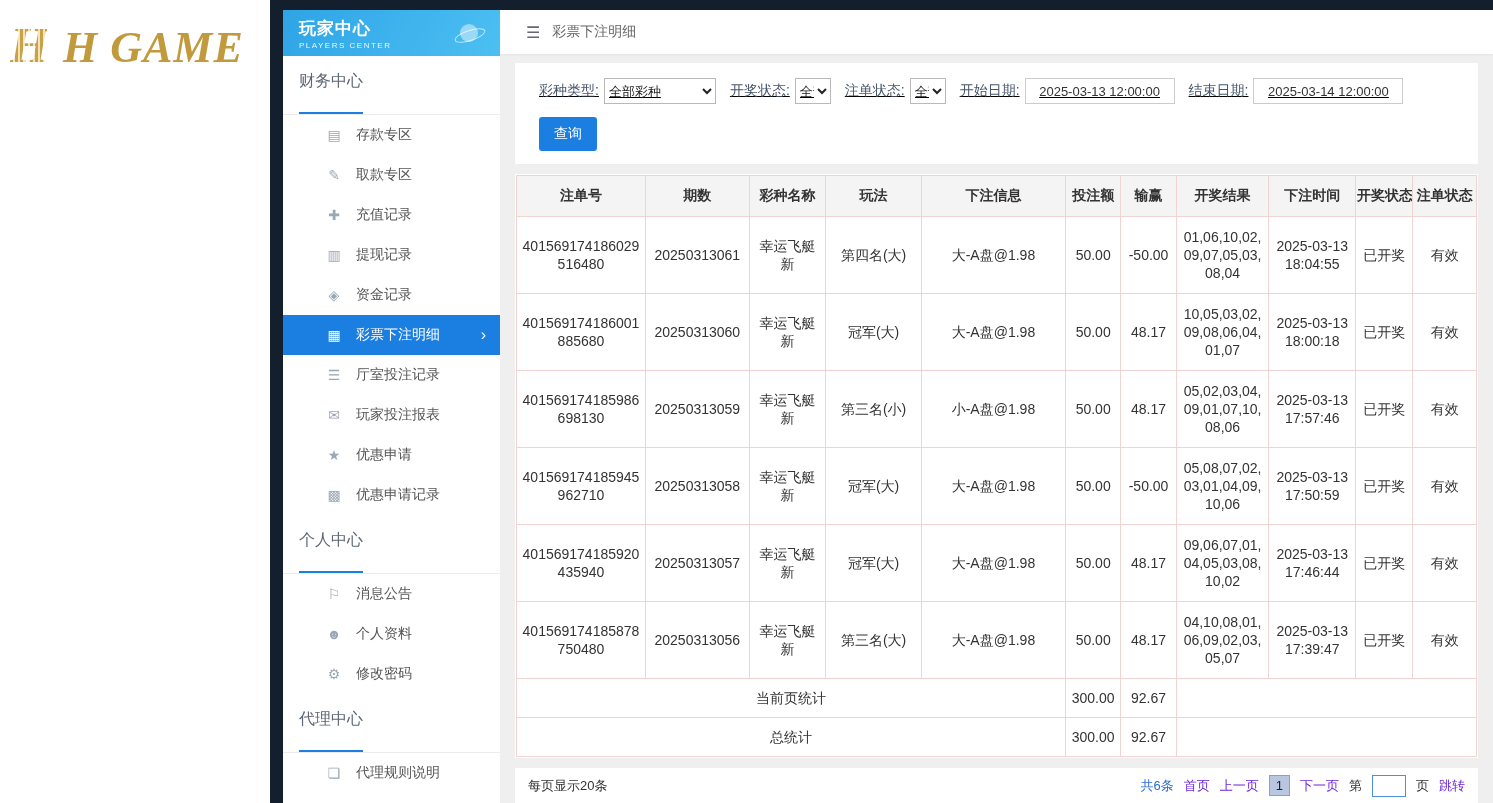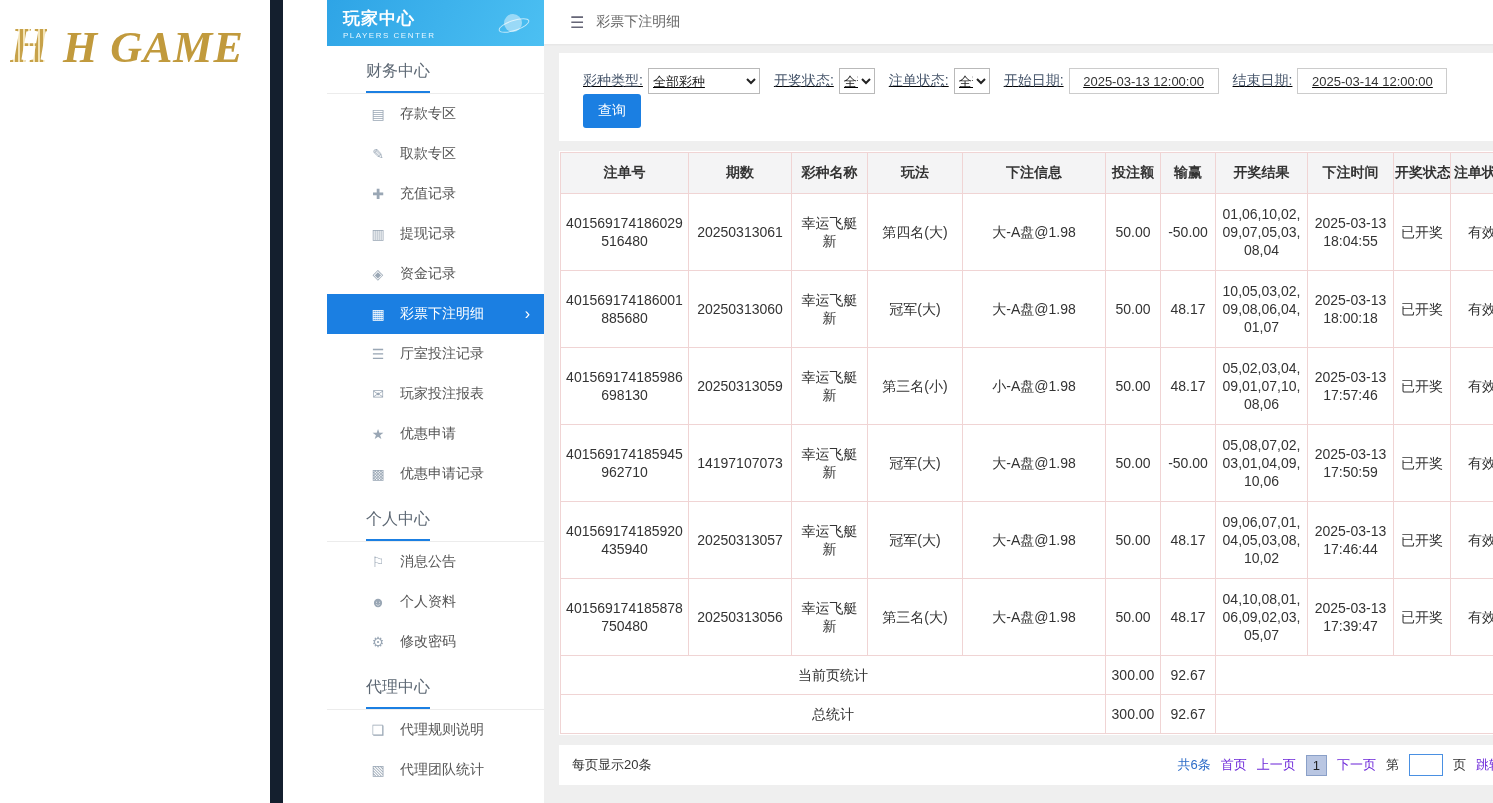--- a/index.html
+++ b/index.html
@@ -17,35 +17,35 @@
   .logo{margin:16px 0 0 10px;white-space:nowrap;}
   .logo-mark{font-family:"Liberation Serif",serif;font-style:italic;font-weight:bold;
     font-size:50px;color:#d8b45e;letter-spacing:-2px;
     background:repeating-linear-gradient(90deg,#c7a24a 0 3px,#f3e3b5 3px 5px);
     -webkit-background-clip:text;background-clip:text;-webkit-text-fill-color:transparent;}
   .logo-text{font-family:"Liberation Serif",serif;font-style:italic;font-weight:bold;
     font-size:44px;color:var(--gold);letter-spacing:1px;margin-left:16px;}
 
   .dark-gap{width:13px;flex-shrink:0;background:var(--topbar);height:100%;}
 
-  .right-region{flex:1;display:flex;flex-direction:row;min-width:0;height:100%;gap:44px;}
+  .right-region{flex:1;display:flex;flex-direction:column;min-width:0;height:100%;}
   .topbar{height:10px;background:var(--topbar);flex-shrink:0;}
   .content-row{flex:1;display:flex;min-height:0;}
 
   
   .sidebar{width:217px;flex-shrink:0;background:#fff;overflow:hidden;}
   .sidebar-header{height:46px;background:linear-gradient(120deg,#2ea4e6,#4cc0f2);
     display:flex;align-items:center;justify-content:space-between;padding:0 16px;}
   .sb-title{color:#fff;font-size:17px;font-weight:bold;letter-spacing:1px;}
   .sb-sub{color:#e6f7ff;font-size:8px;letter-spacing:1.5px;margin-top:1px;}
   .planet{width:18px;height:18px;border-radius:50%;background:rgba(255,255,255,.45);position:relative;margin-right:6px;}
   .planet::after{content:'';position:absolute;left:-6px;top:6px;width:30px;height:9px;
     border:1.5px solid rgba(255,255,255,.65);border-radius:50%;transform:rotate(-18deg);}
   .section-title{padding:15px 16px 0;border-bottom:1px solid #ececec;color:#5c6773;font-size:16px;}
-  .section-title span{display:inline-block;padding-bottom:9px;border-bottom:2px solid var(--accent);margin-left:23px;}
+  .section-title span{display:inline-block;padding-bottom:20px;border-bottom:2px solid var(--accent);}
   .menu-item{height:40px;display:flex;align-items:center;padding-left:42px;cursor:pointer;position:relative;}
   .menu-item .mi-icon{width:18px;text-align:center;color:#9aa7b5;font-size:14px;margin-right:13px;}
   .menu-item .mi-label{color:#555;font-size:14px;}
   .menu-item.active{background:var(--accent);}
   .menu-item.active .mi-icon,.menu-item.active .mi-label{color:#fff;}
   .menu-item .mi-chevron{position:absolute;right:14px;color:#fff;font-size:16px;}
 
   
   .main{flex:1;background:#efefef;display:flex;flex-direction:column;min-width:0;overflow:hidden;}
   .title-bar{height:44px;background:#fff;display:flex;align-items:center;gap:12px;
@@ -57,21 +57,21 @@
   .filter-card{background:#fff;padding:15px 24px 13px;text-decoration:underline;}
   .filter-row{display:flex;align-items:center;font-size:14px;color:#47566b;}
   .flabel{margin-right:5px;}
   .fgroup{display:flex;align-items:center;margin-right:14px;}
   select.sel{height:26px;border:1px solid #b9b9b9;background:#fff;font-size:13px;color:#222;
     font-family:"Liberation Sans",sans-serif;}
   .sel-wide{width:112px;}
   .sel-small{width:36px;}
   .date-input{height:26px;width:150px;border:1px solid #ccc;text-align:center;font-size:13px;color:#333;
     font-family:"Liberation Sans",sans-serif;}
-  .query-btn{background:var(--accent);color:#fff;border:none;border-radius:3px;
+  .query-btn{margin-top:13px;background:var(--accent);color:#fff;border:none;border-radius:3px;
     padding:8px 15px;font-size:14px;cursor:pointer;font-family:"Liberation Sans",sans-serif;}
 
   .table-card{background:#fff;padding:1px;}
   table{border-collapse:collapse;width:100%;table-layout:fixed;font-size:14px;color:#333;}
   th,td{border:1px solid var(--table-border);text-align:center;vertical-align:middle;word-break:break-all;}
   thead th{background:#f4f4f5;font-weight:bold;padding:11px 1px;white-space:nowrap;overflow:hidden;}
   tbody td{padding:11px 4px;line-height:18px;}
   tr.summary-row td{padding:10px 4px;}
 
   .pager-card{background:#fff;height:40px;display:flex;align-items:center;justify-content:space-between;
@@ -280,21 +280,21 @@
                   <td>小-A盘@1.98</td>
                   <td>50.00</td>
                   <td>48.17</td>
                   <td>05,02,03,04,09,01,07,10,08,06</td>
                   <td>2025-03-13 17:57:46</td>
                   <td>已开奖</td>
                   <td>有效</td>
                 </tr>
                 <tr>
                   <td>401569174185945962710</td>
-                  <td>14197107073</td>
+                  <td>20250313058</td>
                   <td>幸运飞艇新</td>
                   <td>冠军(大)</td>
                   <td>大-A盘@1.98</td>
                   <td>50.00</td>
                   <td>-50.00</td>
                   <td>05,08,07,02,03,01,04,09,10,06</td>
                   <td>2025-03-13 17:50:59</td>
                   <td>已开奖</td>
                   <td>有效</td>
                 </tr>

